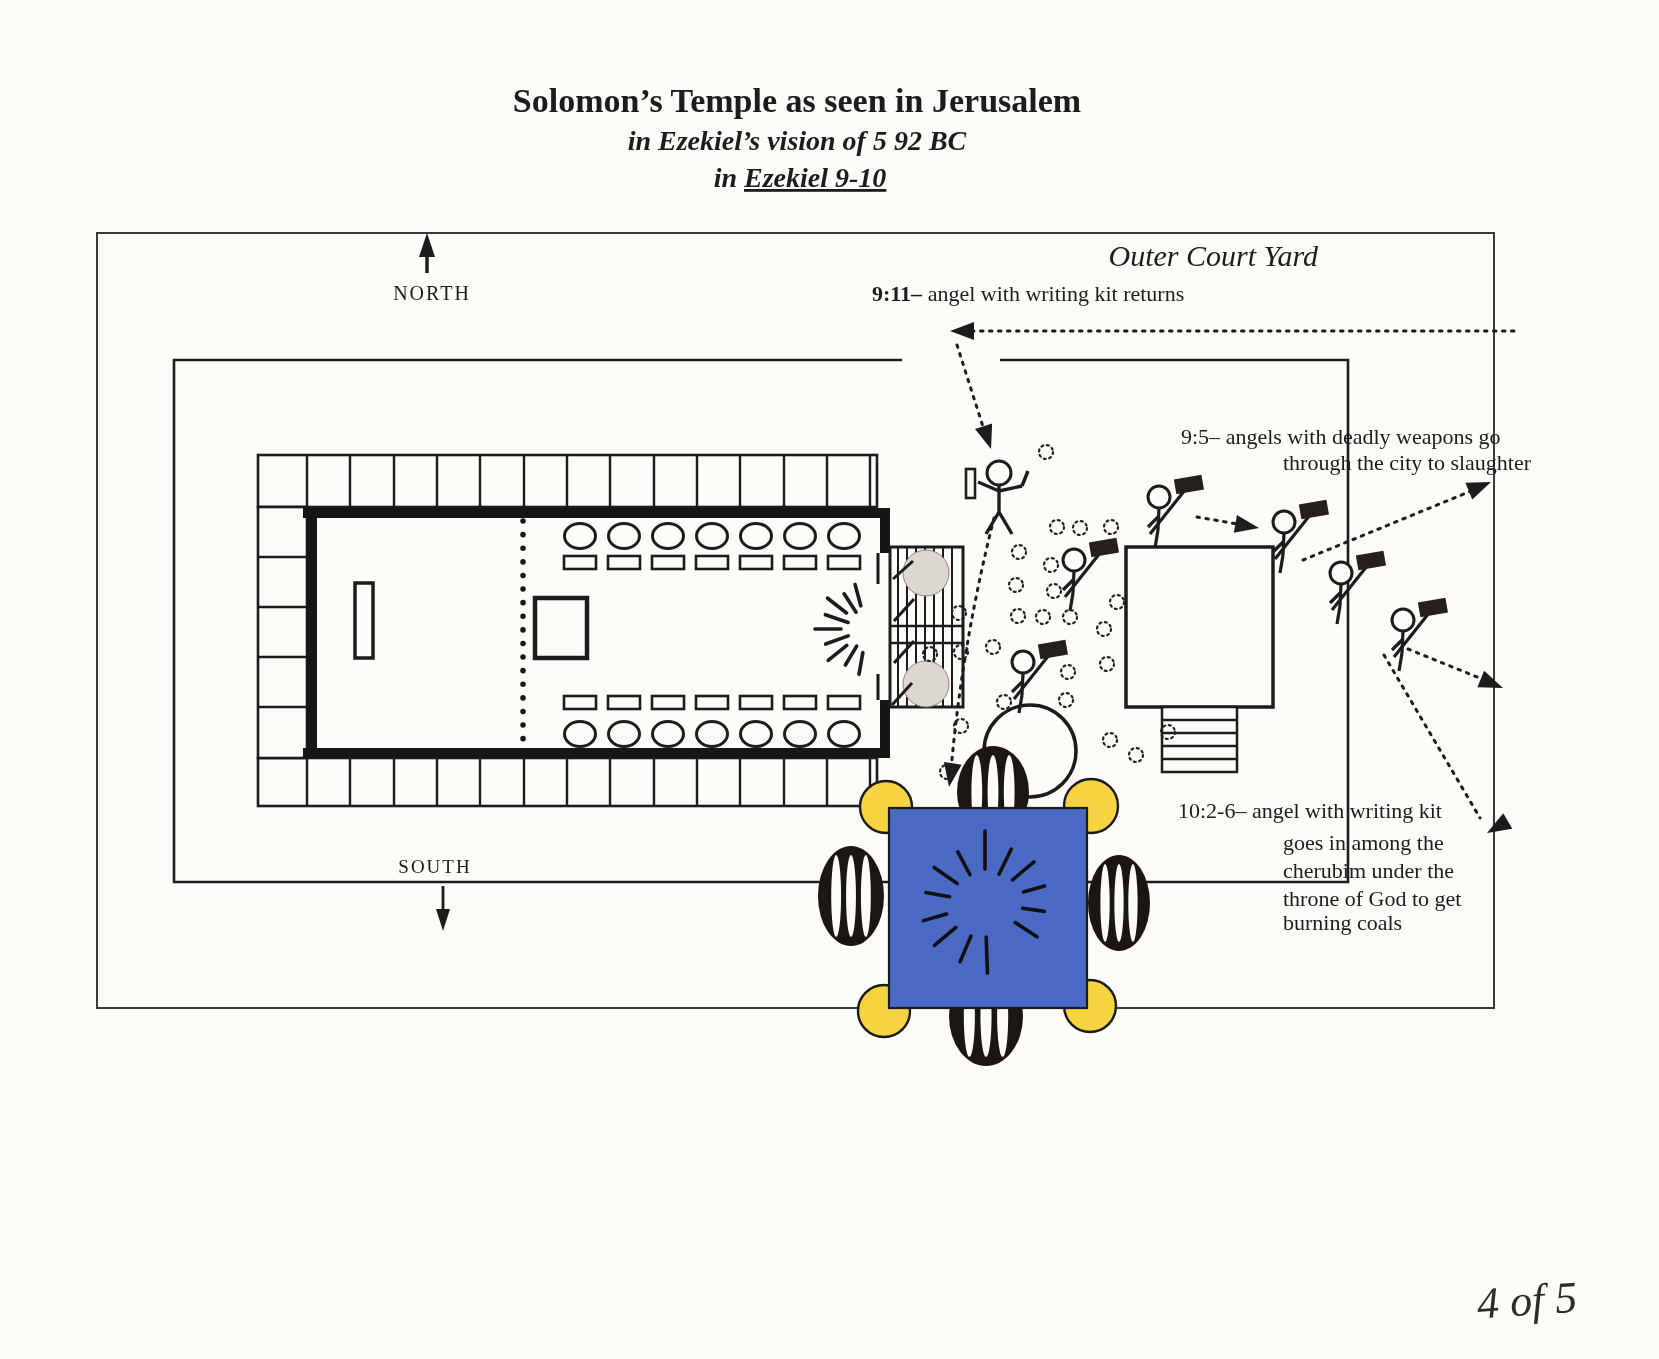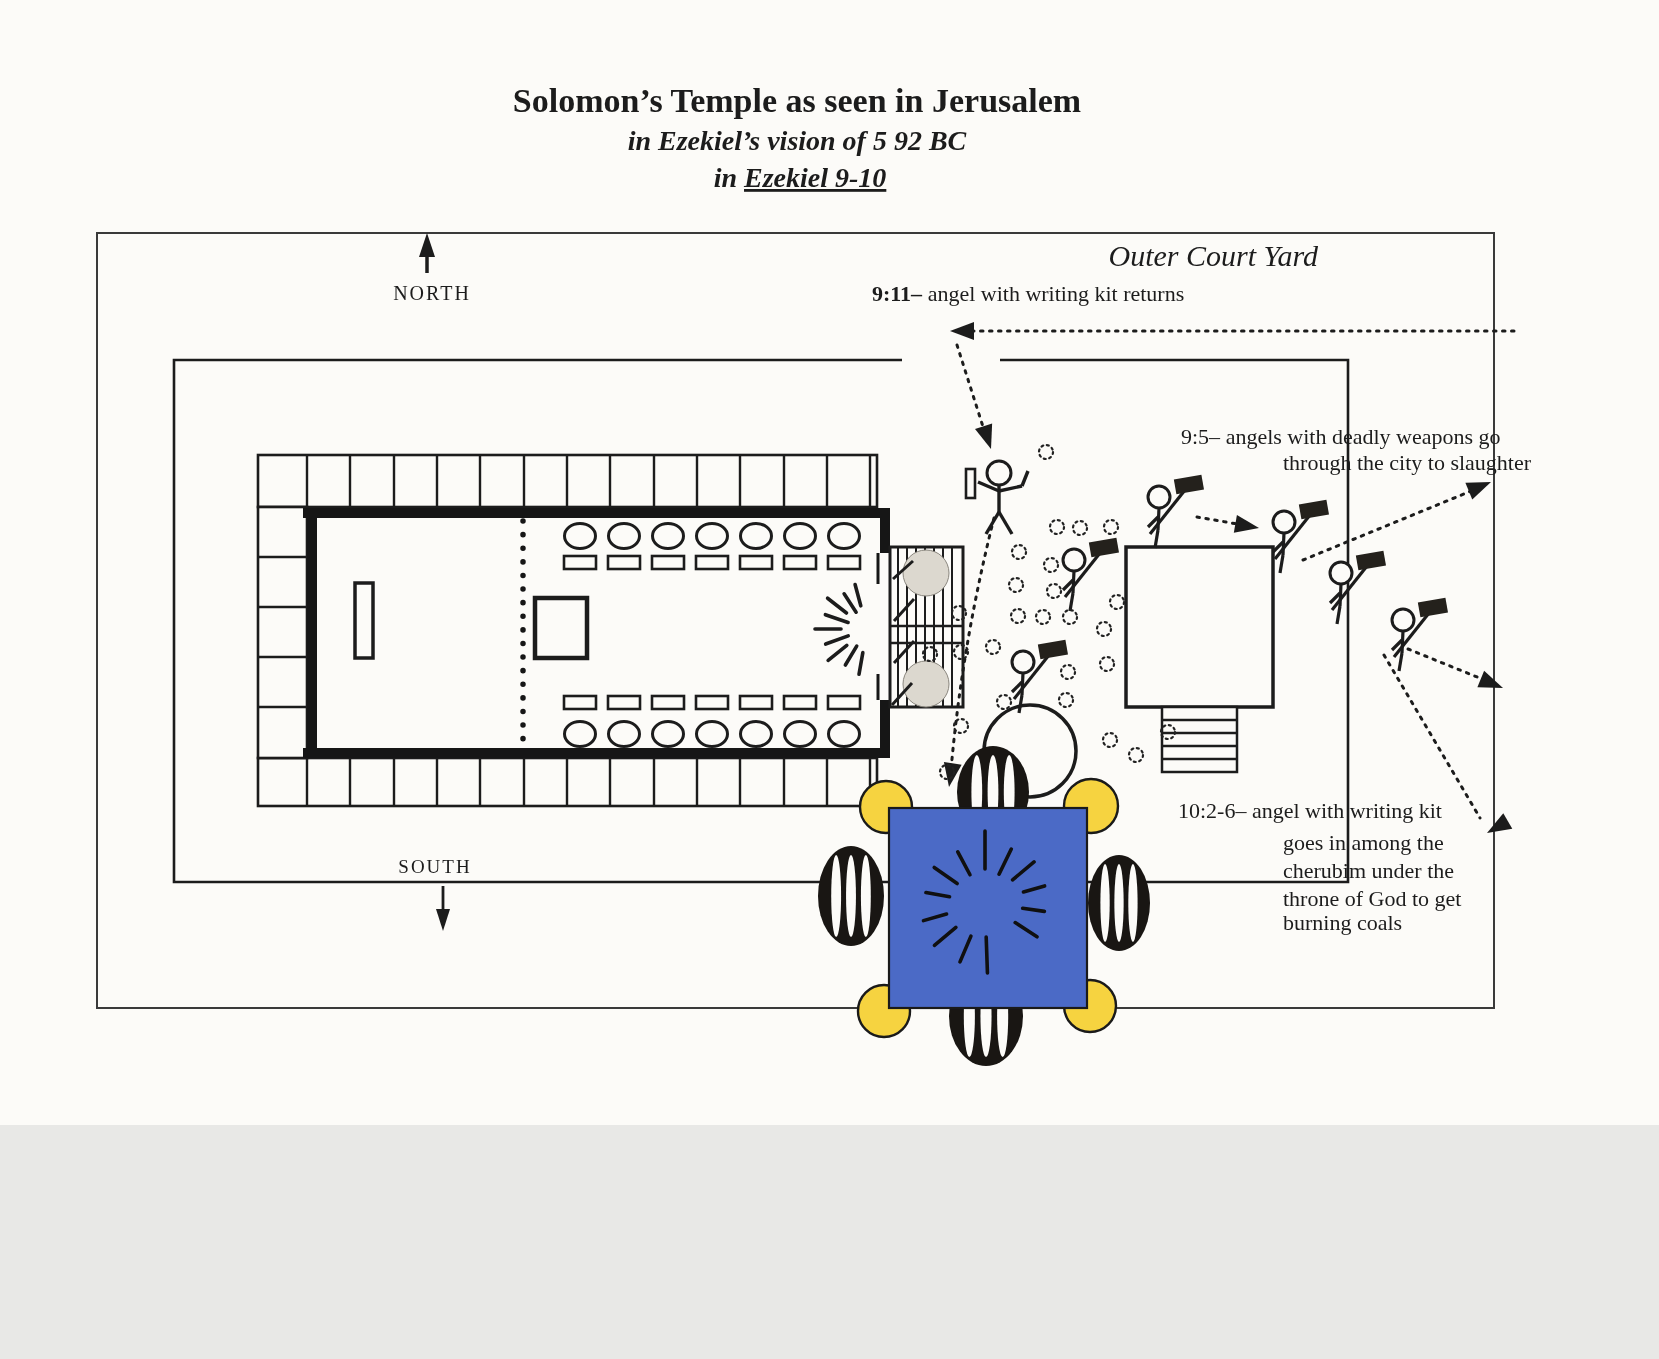--- a/index.html
+++ b/index.html
@@ -1,16 +1,16 @@
 <!DOCTYPE html>
 <html><head>
 <meta charset="utf-8">
 <style>
   html,body{margin:0;padding:0;background:#e8e8e6;}
-  .page{position:relative;width:1659px;height:1125px;background:#fcfbf8;overflow:hidden;
+  .page{position:relative;width:1659px;height:1359px;background:#fcfbf8;overflow:hidden;
         font-family:"Liberation Serif",serif;}
   svg{position:absolute;inset:0;}
   text{fill:#1c1c1c;font-family:"Liberation Serif",serif;}
   .title1{font-size:34px;font-weight:bold;}
   .title2{font-size:28px;font-weight:bold;font-style:italic;}
   .courtlabel{font-size:30px;font-style:italic;}
   .ann{font-size:22px;}
   .ref-bold{font-weight:bold;}
   .compass{font-size:20px;letter-spacing:2px;}
   .handwrite{font-size:44px;font-style:italic;fill:#2e2c28;}

